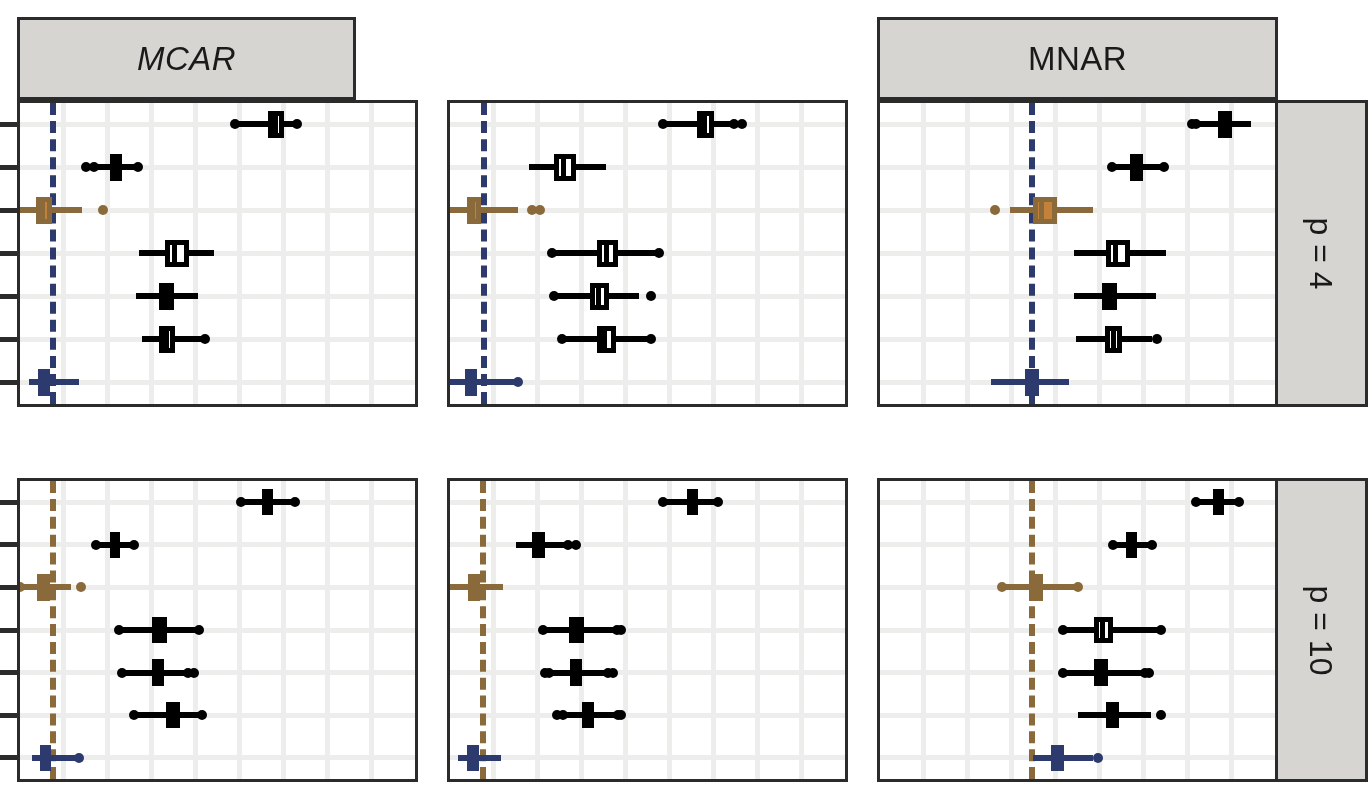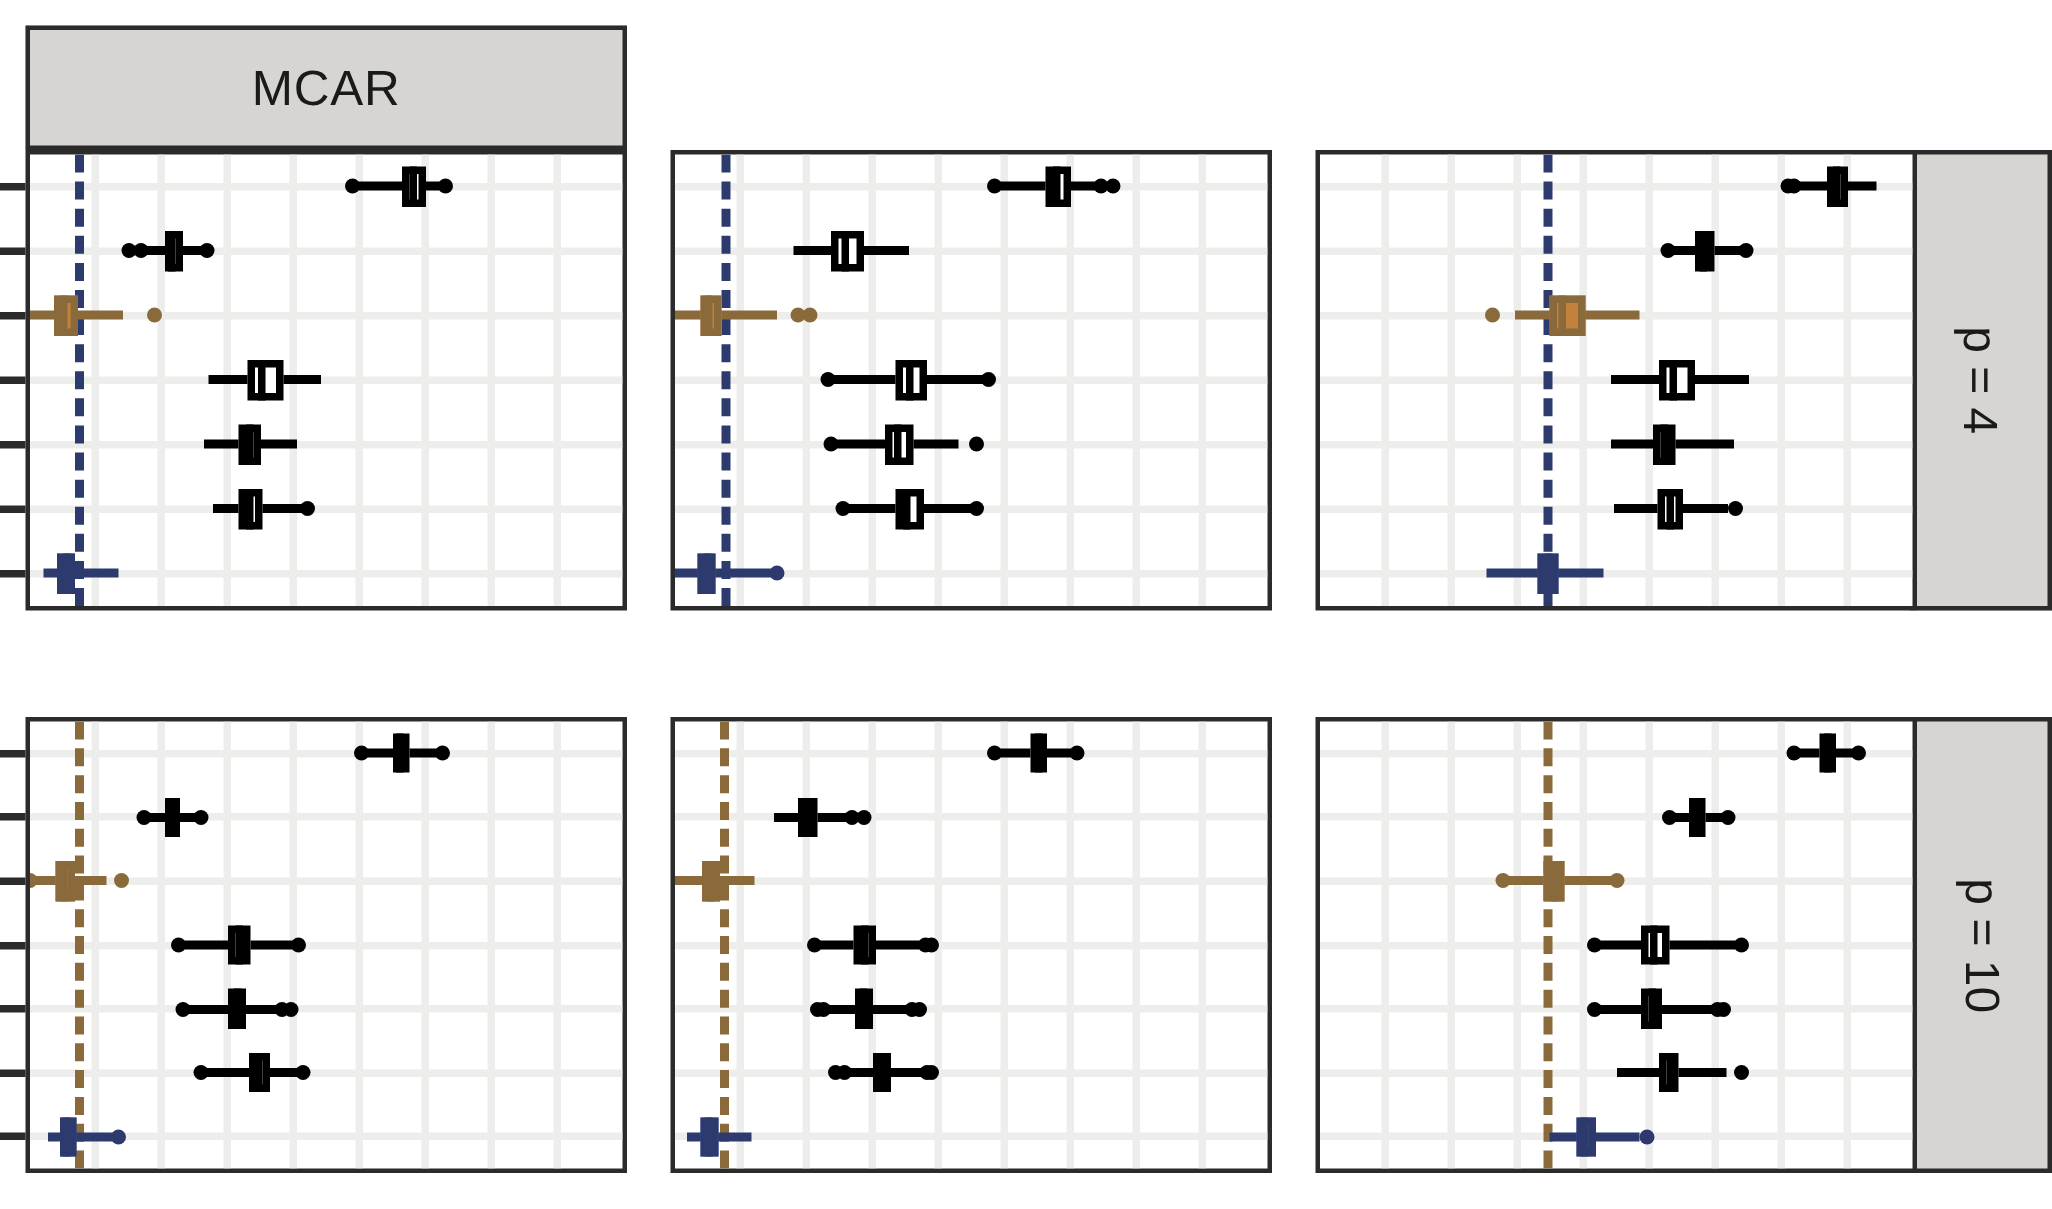--- a/index.html
+++ b/index.html
@@ -26,22 +26,25 @@
   .bp{position:absolute;}
   .bp .whisk{position:absolute;height:6px;top:50%;margin-top:-3px;}
   .bp .box{position:absolute;box-sizing:border-box;border-width:5px;border-style:solid;}
   .bp .med{position:absolute;width:5px;}
   .bp .out{position:absolute;border-radius:50%;top:50%;}
 </style>
 </head>
 <body>
 
 <div id="root">
-    <div class="strip-col" style="left: 17px; top: 17px; width: 401px; height: 83px;">
+    <div class="strip-col" style="left: 17px; top: 17px; width: 339px; height: 83px; font-style: italic;">
       <span>MCAR</span>
+    </div>
+    <div class="strip-col" style="left: 877px; top: 17px; width: 401px; height: 83px;">
+      <span>MNAR</span>
     </div>
     <div class="strip-row" style="left: 1273px; top: 100px; width: 95px; height: 307px;">
       <span>p = 4</span>
     </div>
     <div class="strip-row" style="left: 1273px; top: 478px; width: 95px; height: 304px;">
       <span>p = 10</span>
     </div>
     <div class="panel" style="left: 17px; top: 100px; width: 401px; height: 307px;">
       <div class="gridline v" style="left: 41.3889px;"></div>
       <div class="gridline v" style="left: 85.2778px;"></div>

